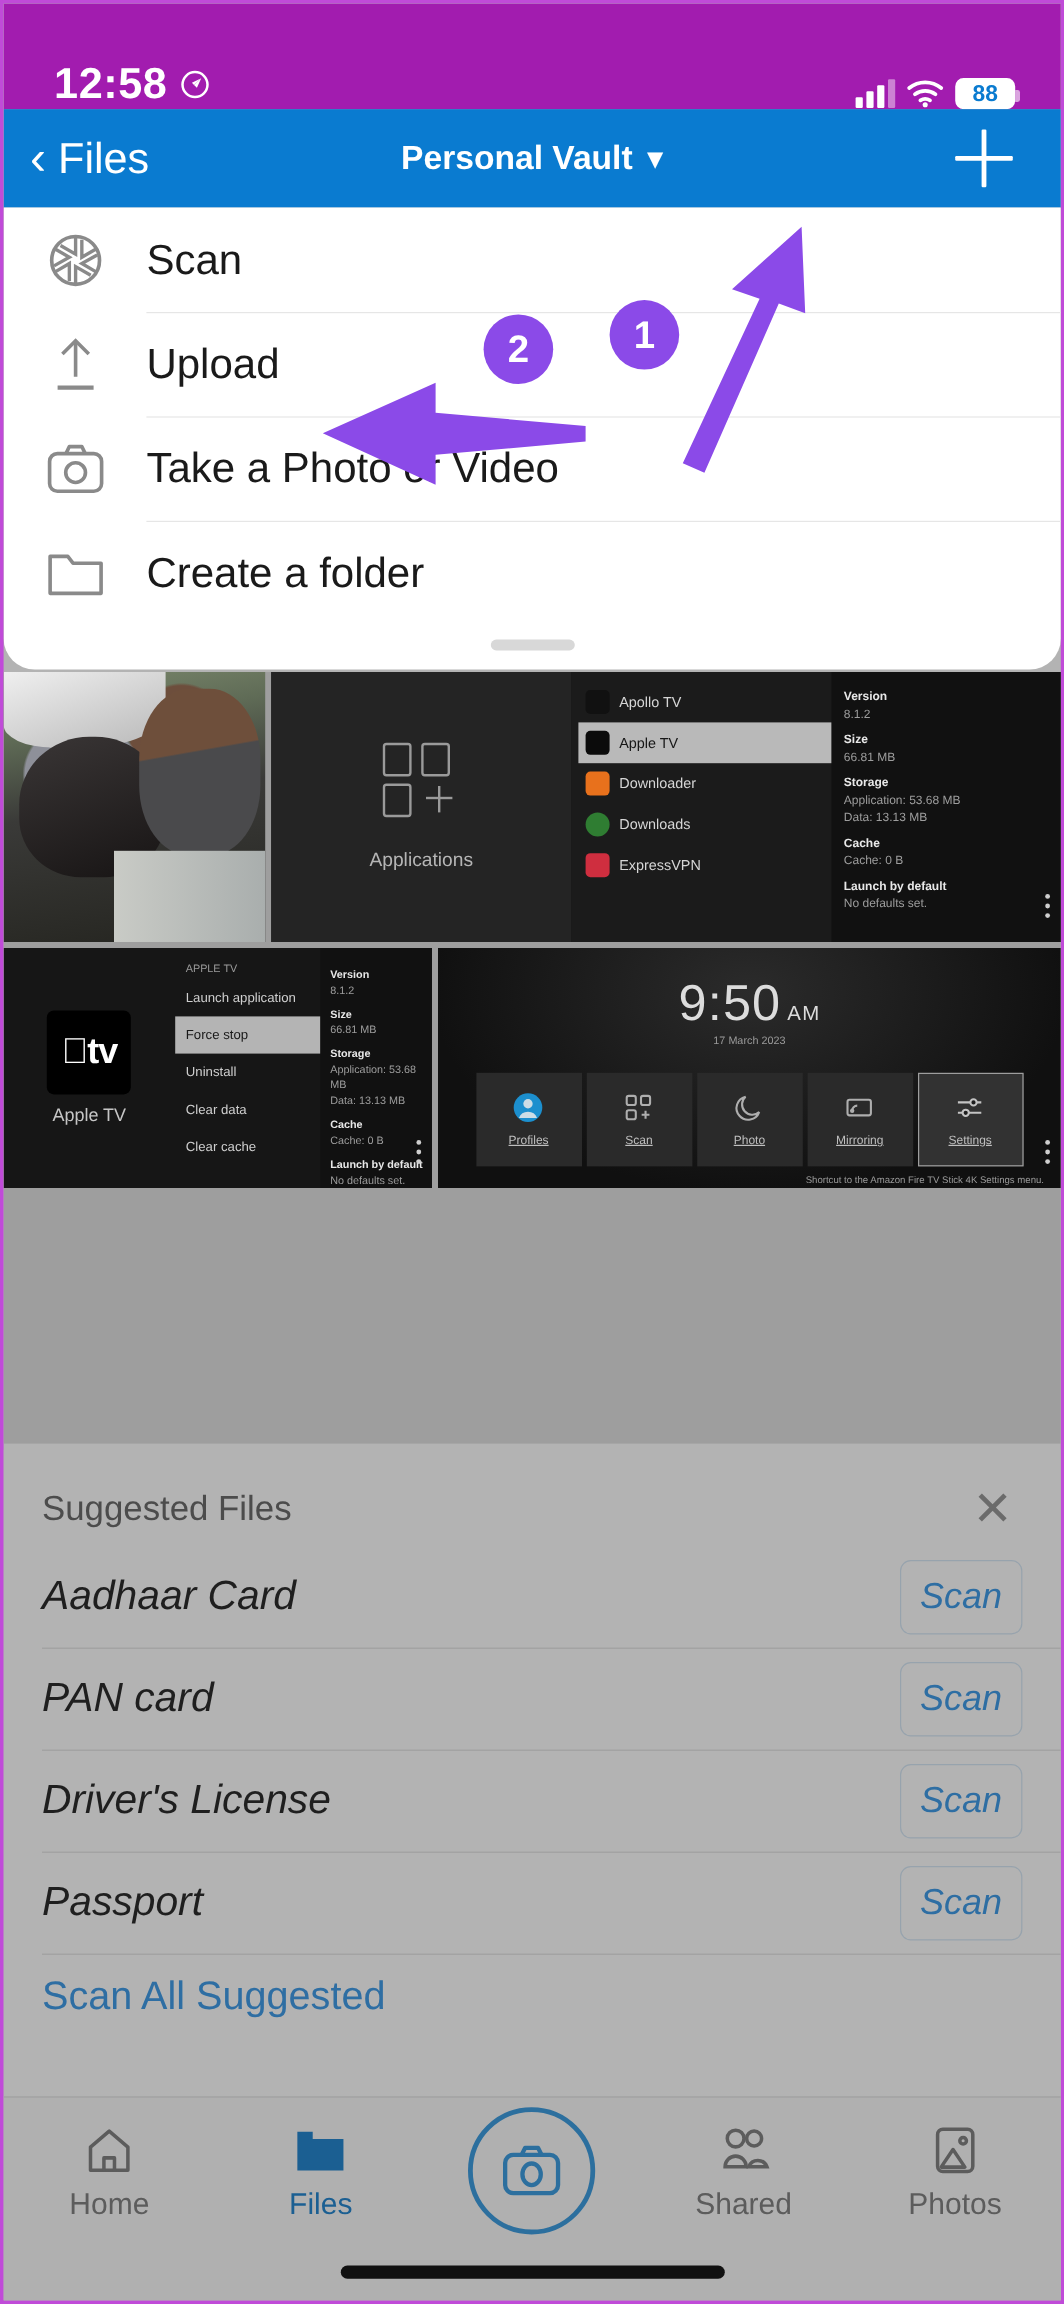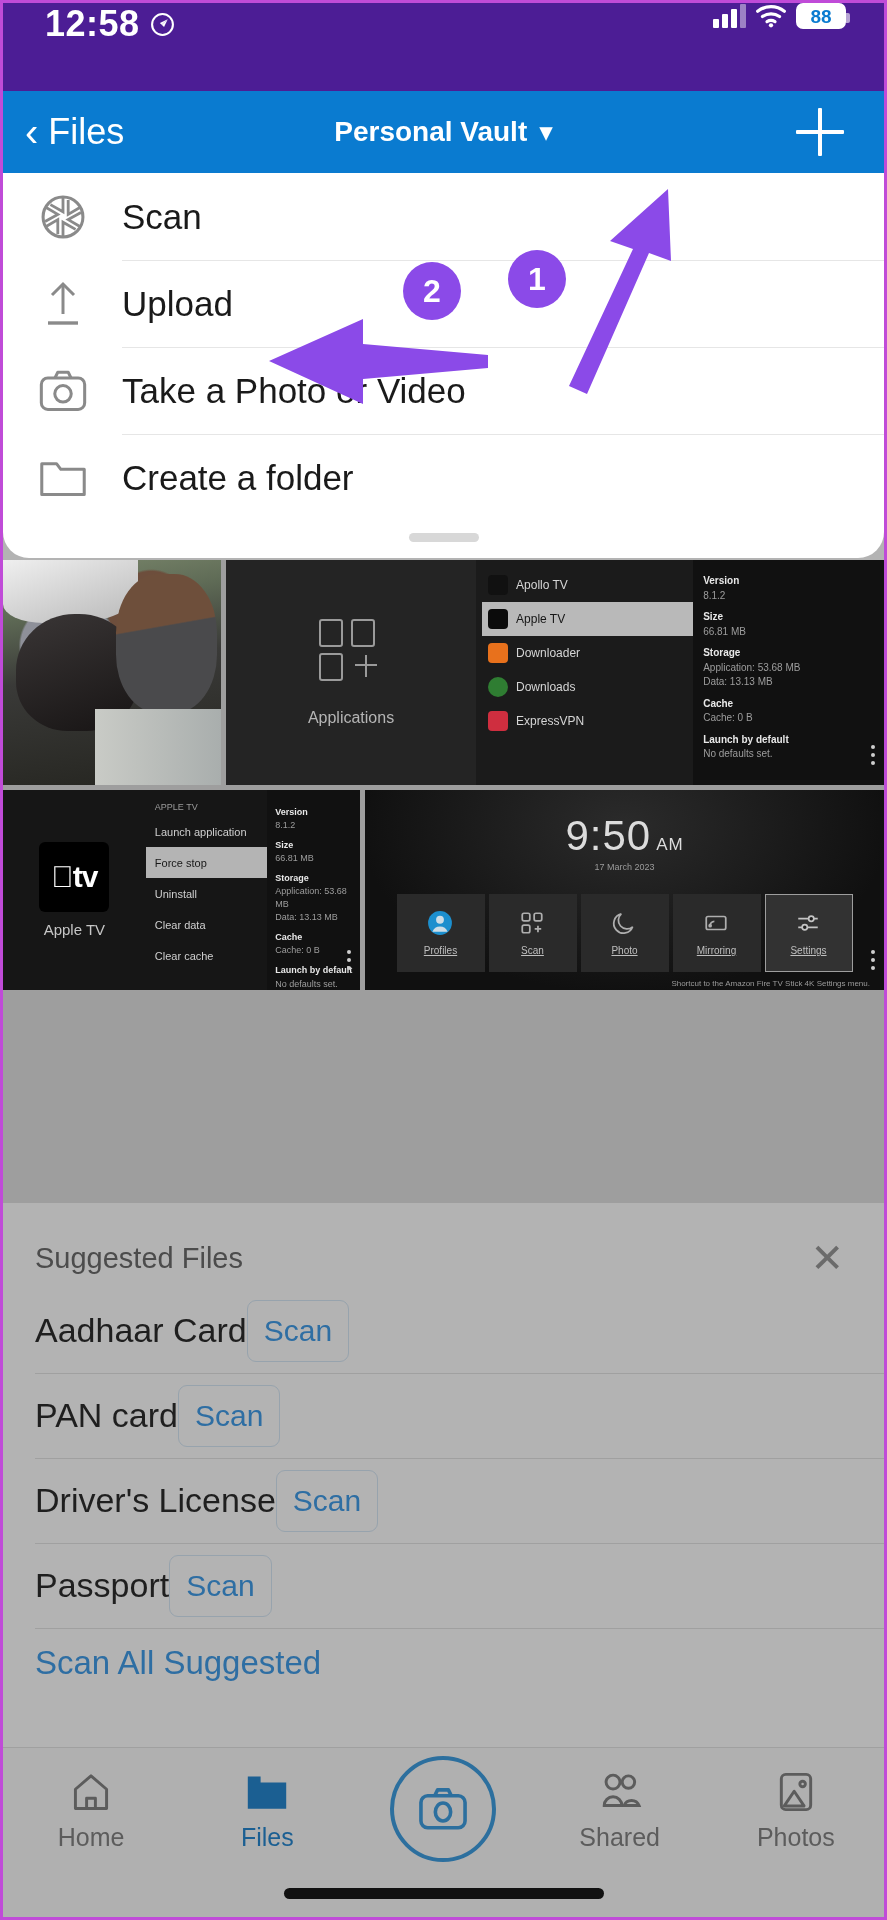--- a/index.html
+++ b/index.html
@@ -13,22 +13,22 @@
     position: relative;
     width: 887px; height: 1920px;
     background: #b3b3b3;
     overflow: hidden;
     border: 3px solid #c04bd8;
   }
 
   
   .statusbar {
     position: absolute; top: 0; left: 0; right: 0; height: 88px;
-    background: #4c1d95;
-    display: flex; align-items: flex-start; justify-content: space-between;
+    background: #a21caf;
+    display: flex; align-items: flex-end; justify-content: space-between;
     padding: 0 38px 0 42px;
     color: #fff;
   }
   .sb-left { display: flex; align-items: center; gap: 10px; }
   .sb-time { font-size: 36px; font-weight: 600; letter-spacing: .5px; }
   .sb-right { display: flex; align-items: center; gap: 9px; }
   .loc-icon { width: 25px; height: 25px; }
   .bars { display: flex; align-items: flex-end; gap: 3px; height: 24px; }
   .bars i { display: block; width: 6px; background: #fff; border-radius: 1px; }
   .bars i:nth-child(1){height:9px}
@@ -199,22 +199,22 @@
     position:absolute; top:1205px; left:0; right:0; bottom:0;
     background:#b3b3b3;
   }
   .sg-head {
     display:flex; align-items:center; justify-content:space-between;
     padding: 30px 40px 10px 32px;
   }
   .sg-title { font-size:29px; color:#4c4c4c; }
   .sg-close { font-size:40px; color:#6b6b6b; line-height:1; font-weight:300; }
   .sg-row {
-    height:85px; display:flex; align-items:center; 
-    padding: 0 32px; position:relative;
+    height:85px; display:flex; align-items:center; justify-content:space-between;
+    padding: 0 32px; position:relative;font-style:italic;
   }
   .sg-row + .sg-row::before,
   .sg-rowlast::before {
     content:''; position:absolute; left:32px; right:0; top:0; height:1px; background:#a0a0a0;
   }
   .sg-name { font-size:34px; color:#1f1f1f; }
   .sg-scan {
     min-width:82px; height:62px; padding:0 16px;
     border:1px solid #97a3ad; border-radius:9px;
     display:flex; align-items:center; justify-content:center;

